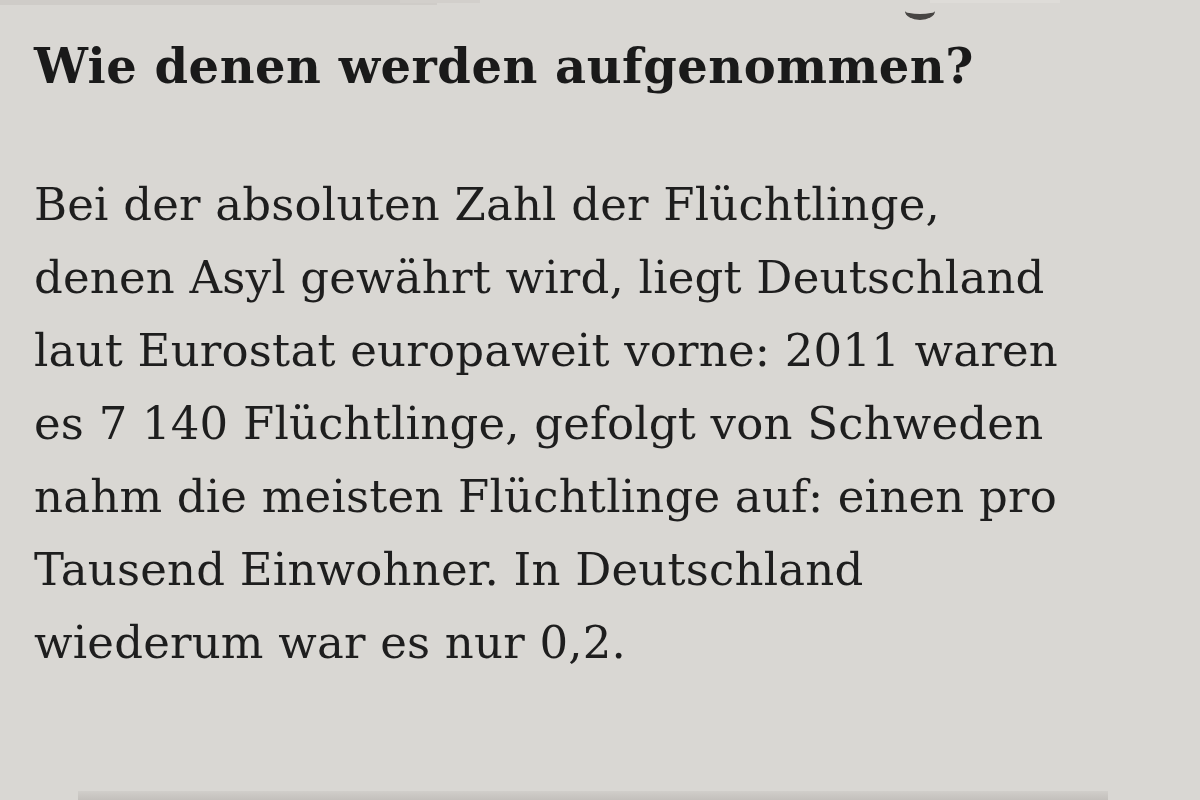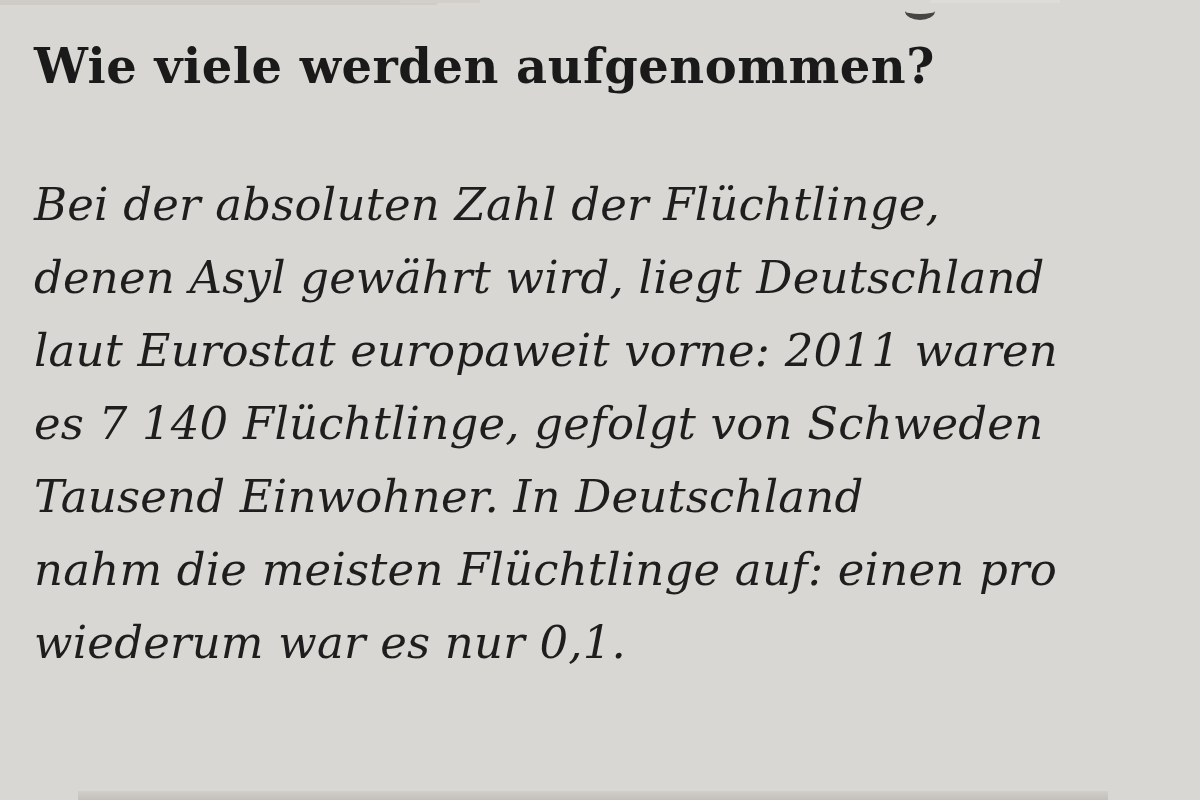--- a/index.html
+++ b/index.html
@@ -36,21 +36,20 @@
     width: 1140px;
     font-size: 45px;
     font-weight: 400;
     color: #1e1e1e;
   }
   .pline {
     height: 73px;
     line-height: 73px;
     white-space: nowrap;
     letter-spacing: 0.2px;
-    font-style: italic;
   }
   
   .remnant-top-left {
     position: absolute;
     left: 0; top: 0;
     width: 437px; height: 5px;
     background: #cfccc8;
   }
   .remnant-top-mid {
     position: absolute;
@@ -82,27 +81,27 @@
 </head>
 <body>
 
 <div class="page">
 
   <div class="remnant-top-left"></div>
   <div class="remnant-top-mid"></div>
   <div class="remnant-letter-bottom"></div>
   <div class="remnant-top-light"></div>
 
-  <h1 class="heading">Wie viele werden aufgenommen?</h1>
+  <h1 class="heading">Wie denen werden aufgenommen?</h1>
 
   <div class="paragraph">
     <div class="pline">Bei der absoluten Zahl der Flüchtlinge,</div>
     <div class="pline">denen Asyl gewährt wird, liegt Deutschland</div>
     <div class="pline">laut Eurostat europaweit vorne: 2011 waren</div>
     <div class="pline">es 7 140 Flüchtlinge, gefolgt von Schweden</div>
+    <div class="pline">nahm die meisten Flüchtlinge auf: einen pro</div>
     <div class="pline">Tausend Einwohner. In Deutschland</div>
-    <div class="pline">nahm die meisten Flüchtlinge auf: einen pro</div>
-    <div class="pline">wiederum war es nur 0,1.</div>
+    <div class="pline">wiederum war es nur 0,2.</div>
   </div>
 
   <div class="remnant-bottom-bar"></div>
 
 </div>
 
 </body></html>

